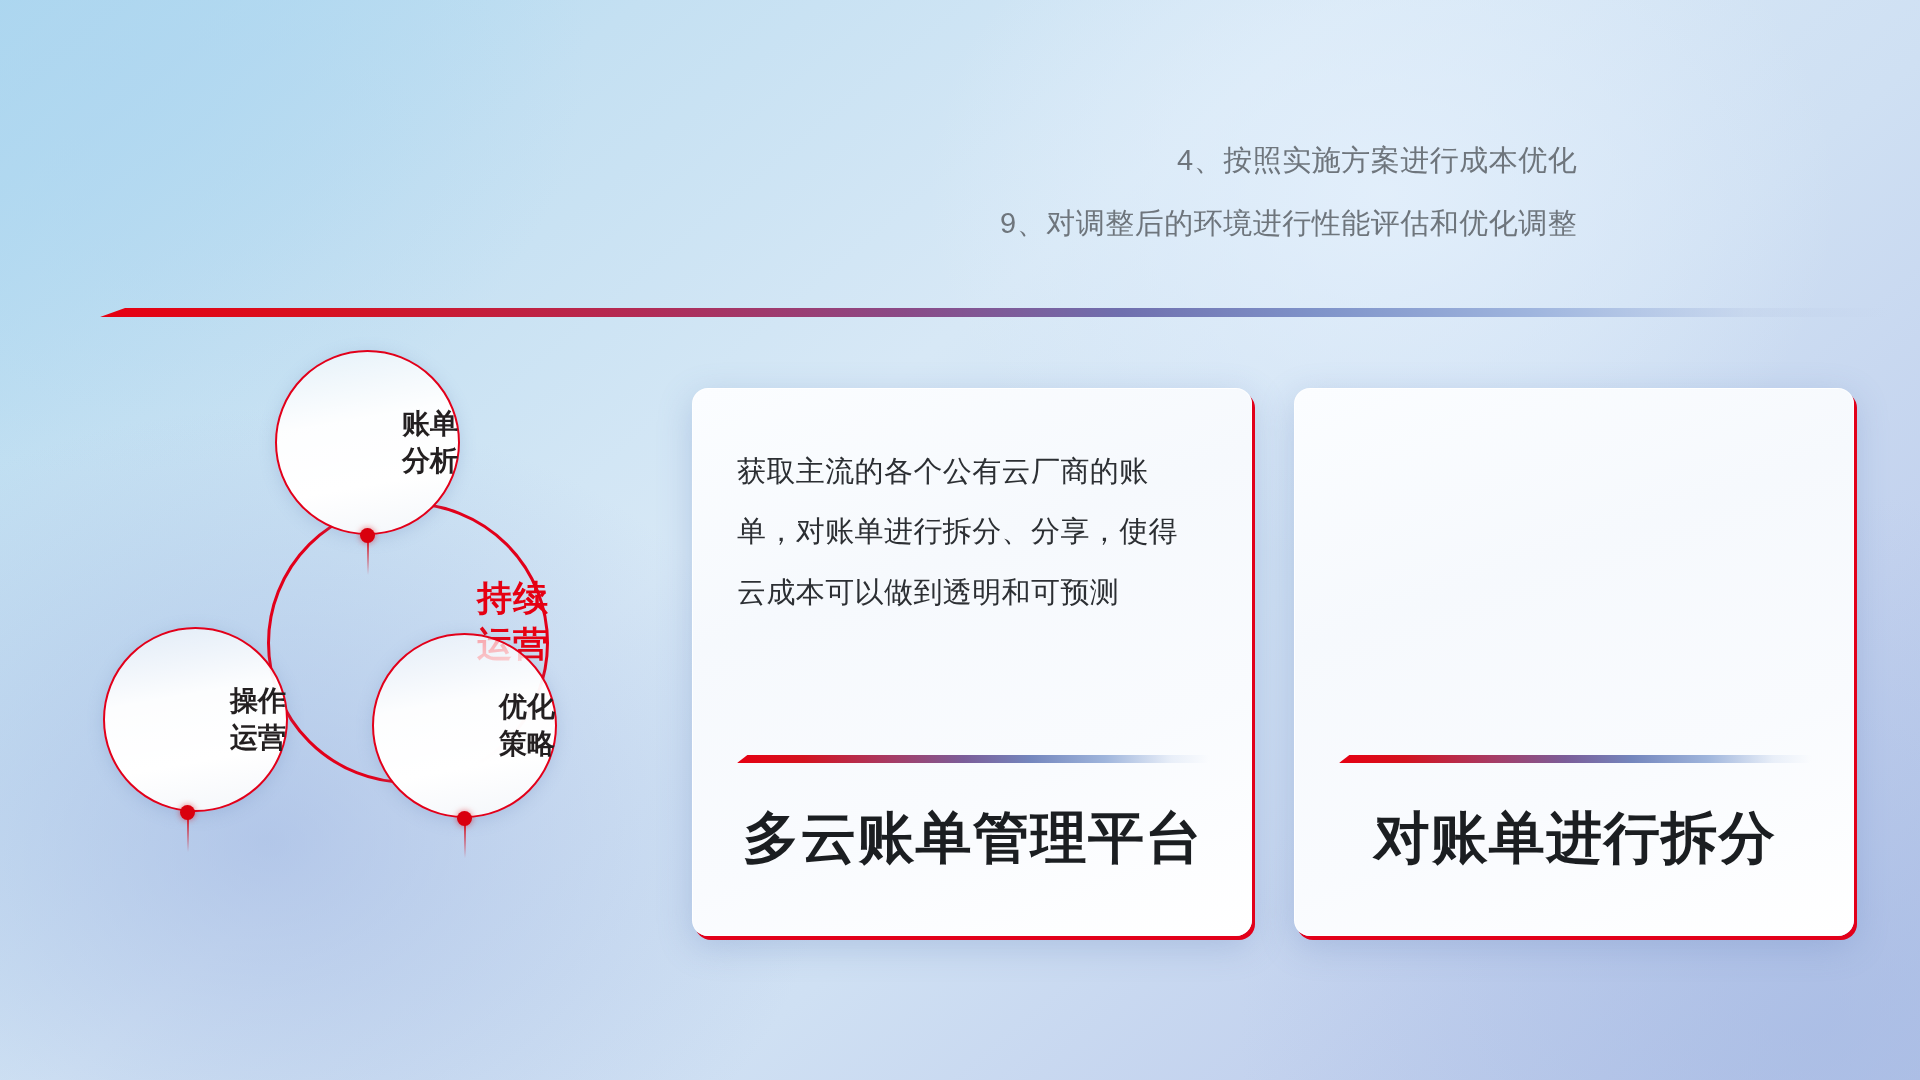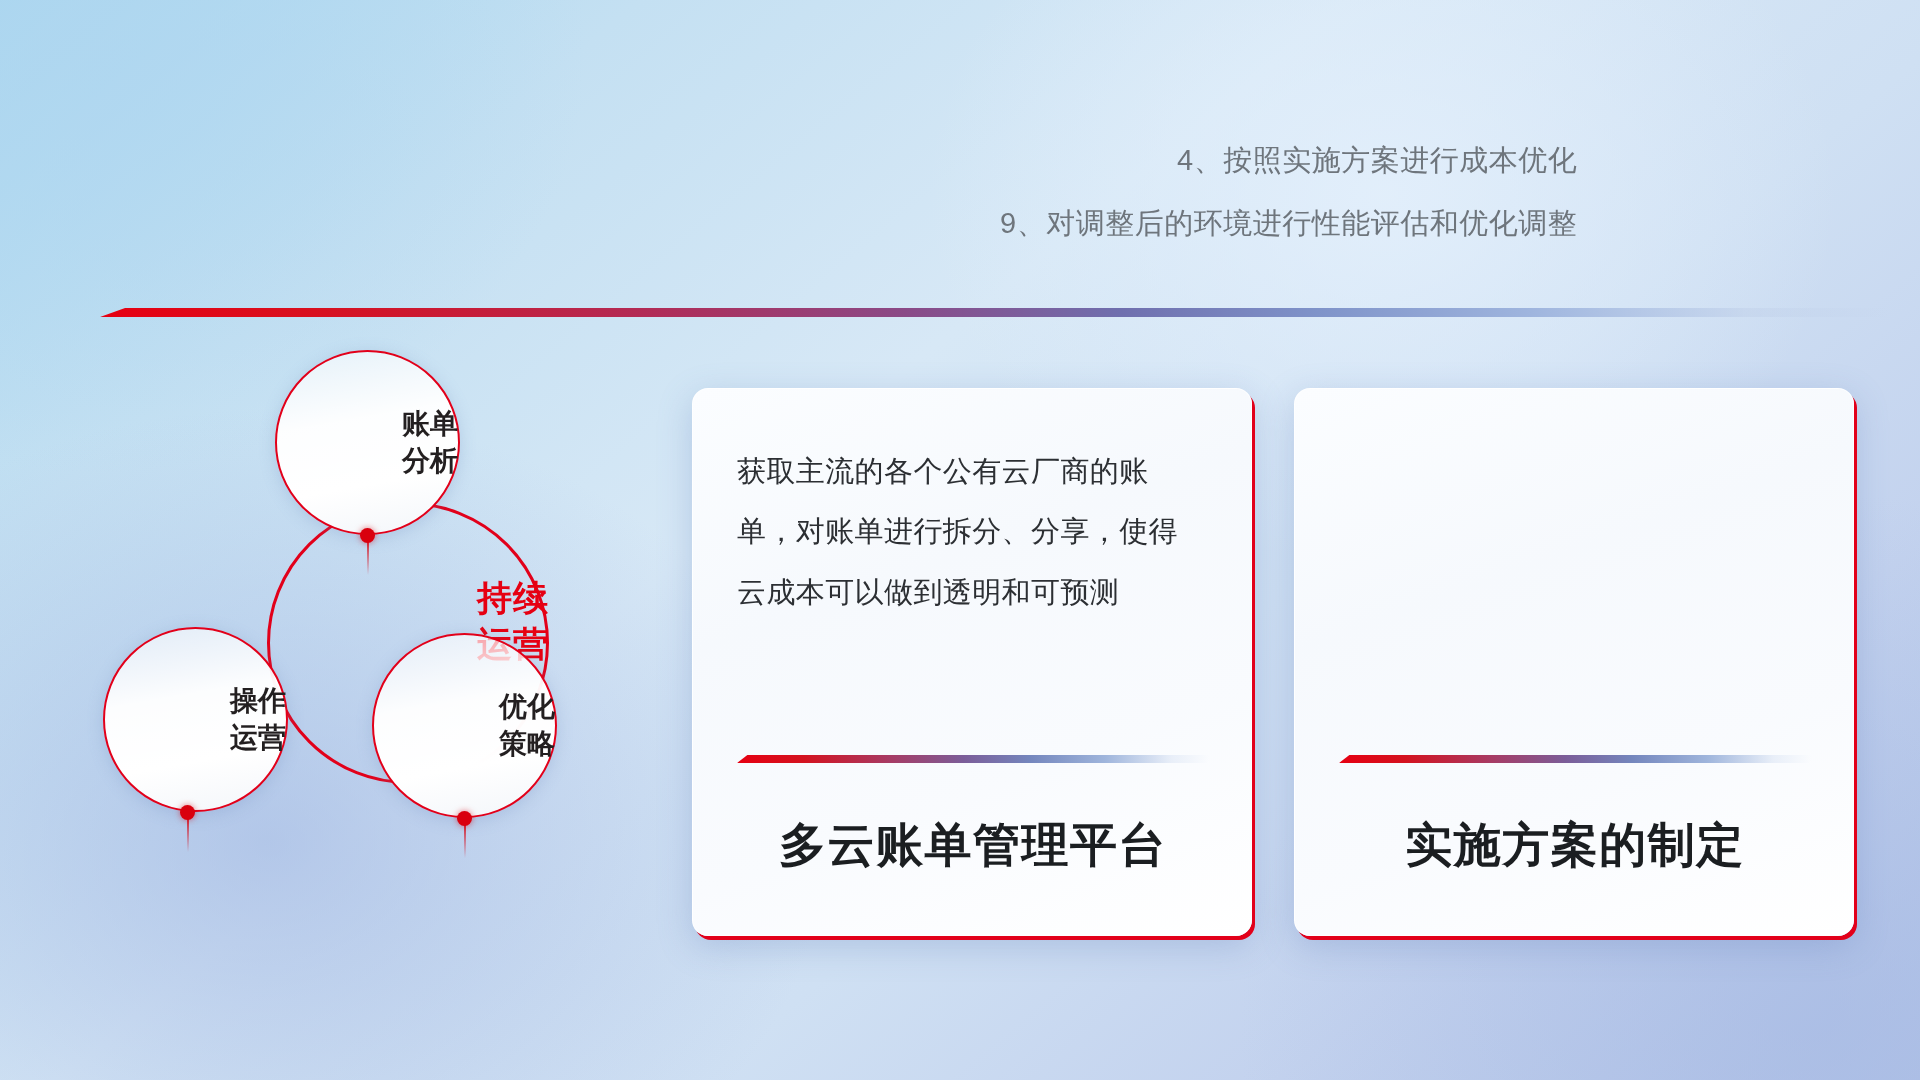--- a/index.html
+++ b/index.html
@@ -180,21 +180,21 @@
         rgba(210,222,242,0.0) 100%);
     clip-path: polygon(0% 100%, 2.2% 0%, 100% 0%, 100% 100%);
     border-radius: 1px;
   }
   .card-title {
     position: absolute;
     left: 44px;
     bottom: 58px;
     width: 472px;
     text-align: center;
-    font-size: 47px;
+    font-size: 56px;
     font-weight: 800;
     color: #1b1e21;
     letter-spacing: 1.5px;
     white-space: nowrap;
   }
 </style>
 </head>
 <body>
 
 <div id="stage">
@@ -240,16 +240,16 @@
   </div>
 
   <div class="card c1">
     <div class="card-body">获取主流的各个公有云厂商的账单，对账单进行拆分、分享，使得云成本可以做到透明和可预测</div>
     <div class="card-rule"></div>
     <div class="card-title">多云账单管理平台</div>
   </div>
 
   <div class="card c2">
     <div class="card-rule"></div>
-    <div class="card-title">实施方案的制定</div>
+    <div class="card-title">对账单进行拆分</div>
   </div>
 
 </div>
 
 </body></html>

